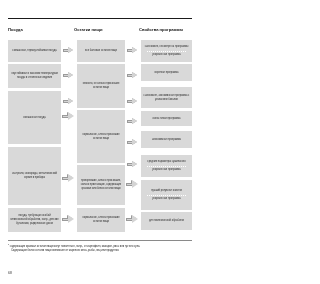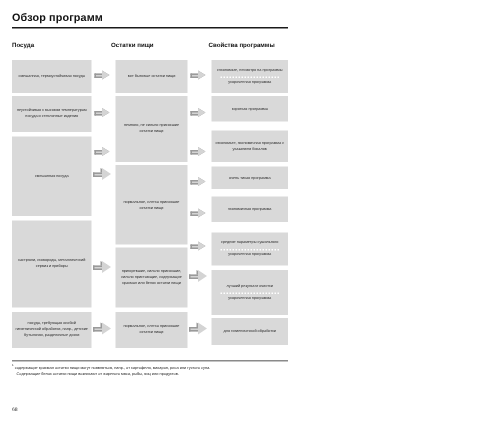--- a/index.html
+++ b/index.html
@@ -71,21 +71,20 @@
   .foot p.indent{padding-left:3px;}
   .pageno{
     position:absolute;left:8px;top:271px;font-size:3.4px;color:#333;
   }
 </style>
 </head>
 <body>
 
 <div class="page">
 
-  <div class="title">Обзор программ</div>
   <div class="rule"></div>
 
   <div class="colhead ch1">Посуда</div>
   <div class="colhead ch2">Остатки пищи</div>
   <div class="colhead ch3">Свойства программы</div>
 
   <div class="box" style="left:8px;top:40px;width:53px;height:22px;">
     <span class="seg">смешанная, термоустойчивая посуда</span>
   </div>
 

